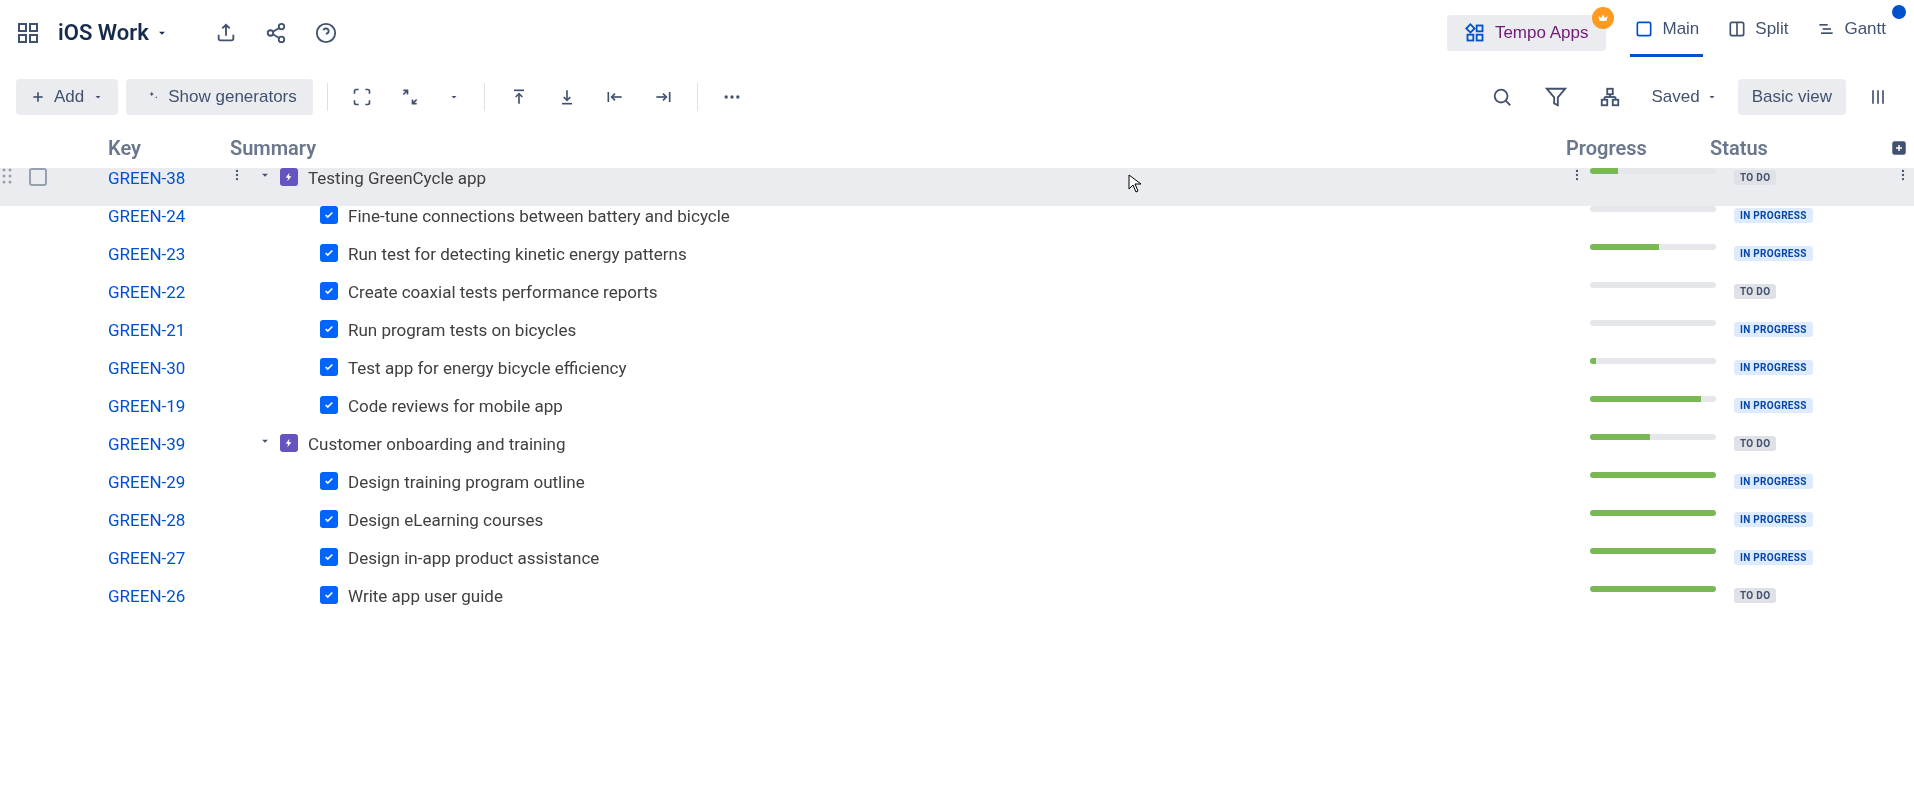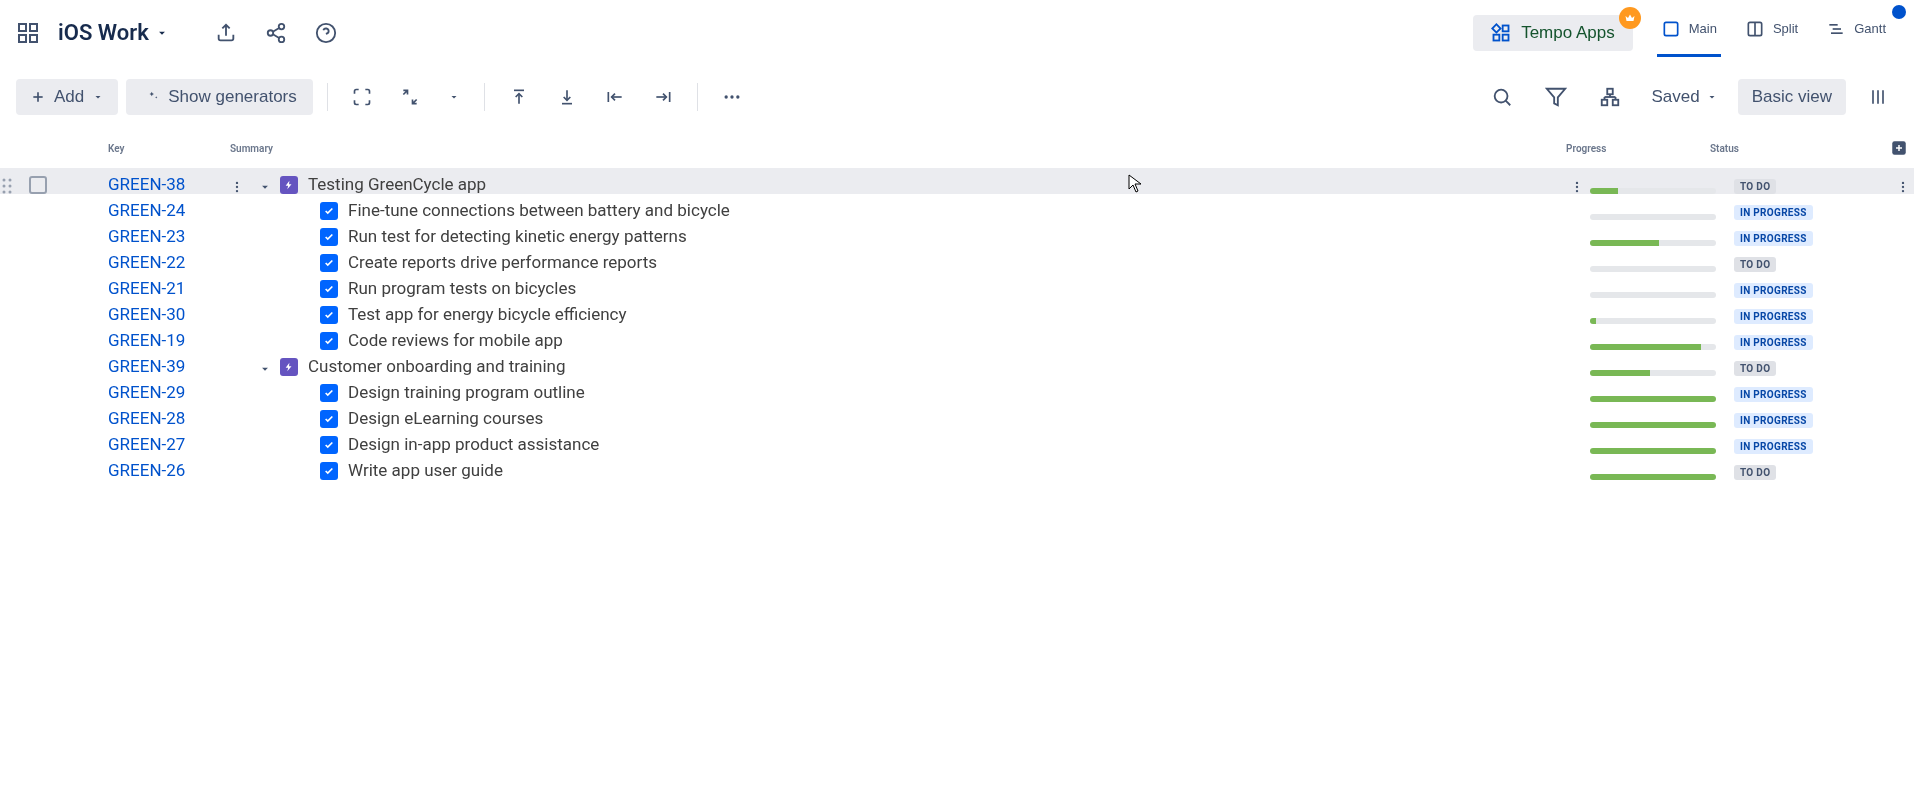--- a/index.html
+++ b/index.html
@@ -6,49 +6,49 @@
 body { font-family: -apple-system, BlinkMacSystemFont, 'Segoe UI', Roboto, sans-serif; font-size: 14px; color: #172B4D; background: #fff; overflow-x: hidden; }
 
 
 .topbar { display: flex; align-items: center; padding: 10px 16px; height: 66px; border-bottom: 1px solid transparent; }
 .topbar-left { display: flex; align-items: center; gap: 18px; }
 .app-icon { width: 24px; height: 24px; color: #42526E; }
 .project-title { font-size: 22px; font-weight: 600; color: #172B4D; display: flex; align-items: center; gap: 6px; cursor: pointer; }
 .topbar-actions { display: flex; align-items: center; gap: 20px; margin-left: 24px; }
 .icon-btn { background: none; border: none; cursor: pointer; display: flex; align-items: center; justify-content: center; padding: 4px; color: #42526E; border-radius: 3px; }
 .topbar-right { margin-left: auto; display: flex; align-items: center; gap: 8px; }
-.tempo-btn { background: #EBECF0; border: none; padding: 8px 18px; border-radius: 4px; font-size: 17px; font-weight: 500; color: #14532d; display: flex; align-items: center; gap: 10px; cursor: pointer; position: relative; }
+.tempo-btn { background: #EBECF0; border: none; padding: 8px 18px; border-radius: 4px; font-size: 17px; font-weight: 500; color: #701a75; display: flex; align-items: center; gap: 10px; cursor: pointer; position: relative; }
 .tempo-icon { color: #0052CC; }
 .premium-badge { position: absolute; top: -8px; right: -8px; width: 22px; height: 22px; background: #FF991F; border-radius: 50%; display: flex; align-items: center; justify-content: center; }
 .view-tabs { display: flex; align-items: center; gap: 4px; margin-left: 8px; }
-.view-tab { background: none; border: none; padding: 10px 12px 18px 12px; font-size: 13px; font-weight: 500; color: #42526E; display: flex; align-items: center; gap: 8px; cursor: pointer; position: relative; }
+.view-tab { background: none; border: none; padding: 10px 12px 18px 12px; font-size: 17px; font-weight: 500; color: #42526E; display: flex; align-items: center; gap: 8px; cursor: pointer; position: relative; }
 .view-tab.active::after { content: ''; position: absolute; bottom: 0; left: 8px; right: 8px; height: 3px; background: #0052CC; }
 .notification-dot { position: absolute; top: -4px; right: -8px; width: 14px; height: 14px; background: #0052CC; border-radius: 50%; }
 
 
 .toolbar { display: flex; align-items: center; padding: 10px 16px; height: 62px; gap: 8px; }
 .add-btn { background: #EBECF0; border: none; padding: 8px 14px; border-radius: 4px; font-size: 17px; font-weight: 500; color: #42526E; display: flex; align-items: center; gap: 8px; cursor: pointer; }
 .gen-btn { background: #EBECF0; border: none; padding: 8px 16px; border-radius: 4px; font-size: 17px; font-weight: 500; color: #42526E; display: flex; align-items: center; gap: 8px; cursor: pointer; }
 .toolbar-divider { width: 1px; height: 28px; background: #DFE1E6; margin: 0 6px; }
 .toolbar-icon-btn { background: none; border: none; cursor: pointer; padding: 8px 10px; color: #42526E; border-radius: 3px; display: flex; align-items: center; justify-content: center; }
 .toolbar-right { margin-left: auto; display: flex; align-items: center; gap: 12px; }
 .saved-btn { background: none; border: none; font-size: 17px; font-weight: 500; color: #42526E; display: flex; align-items: center; gap: 6px; cursor: pointer; padding: 6px 8px; }
 .basic-view-btn { background: #EBECF0; border: none; padding: 8px 14px; border-radius: 4px; font-size: 17px; font-weight: 500; color: #42526E; cursor: pointer; }
 
 
-.table-header { display: flex; align-items: center; padding: 8px 0 8px 108px; height: 40px; color: #6B778C; font-size: 10px; font-weight: 600; }
+.table-header { display: flex; align-items: center; padding: 8px 0 8px 108px; height: 40px; color: #6B778C; font-size: 20px; font-weight: 600; }
 .th-key { width: 122px; }
 .th-summary { flex: 1; }
 .th-progress { width: 144px; }
 .th-status { width: 180px; }
 .add-col { width: 24px; }
 
 
 .rows-container { }
-.row { display: flex; align-items: flex-end; height: 26px; position: relative; }
+.row { display: flex; align-items: flex-start; height: 38px; position: relative; }
 .row.hovered { background: #EBECF0; }
 .row-drag { width: 14px; display: flex; align-items: center; justify-content: center; color: #97A0AF; cursor: grab; visibility: hidden; }
 .row.hovered .row-drag { visibility: visible; }
 .row-checkbox { width: 48px; display: flex; align-items: center; justify-content: center; visibility: hidden; }
 .row.hovered .row-checkbox { visibility: visible; }
 .checkbox-empty { width: 18px; height: 18px; border: 2px solid #97A0AF; border-radius: 3px; }
 .row-pad { width: 46px; }
 .row-key { width: 122px; color: #0052CC; font-size: 17px; }
 .row-key a { color: #0052CC; text-decoration: none; }
 .row-menu { width: 20px; color: #42526E; cursor: pointer; visibility: hidden; }
@@ -494,21 +494,21 @@
       <div class="row-expand"></div>
       <div class="child-indent"></div>
       <div class="row-type-icon">
         <span class="task-icon">
           <svg width="10" height="10" viewBox="0 0 24 24" fill="none" stroke="#fff" stroke-width="4">
             <polyline points="20 6 9 17 4 12"></polyline>
           </svg>
         </span>
       </div>
       <div class="row-summary">
-        <a href="#">Create reports drive performance reports</a>
+        <a href="#">Create coaxial tests performance reports</a>
       </div>
       <div class="row-inline-menu">
         <svg width="14" height="14" viewBox="0 0 24 24" fill="currentColor">
           <circle cx="12" cy="5" r="2"></circle>
           <circle cx="12" cy="12" r="2"></circle>
           <circle cx="12" cy="19" r="2"></circle>
         </svg>
       </div>
       <div class="row-progress">
         <div class="progress-bar">

